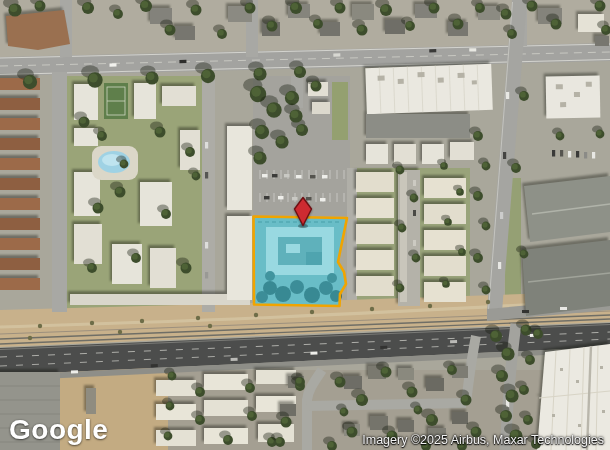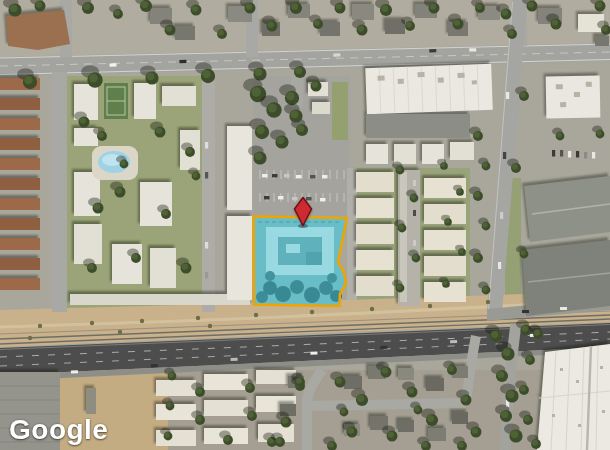--- a/index.html
+++ b/index.html
@@ -440,13 +440,16 @@
 
   <g>
     <ellipse cx="303" cy="226" rx="5" ry="2" fill="rgba(0,0,0,0.3)"></ellipse>
     <polygon class="pin-shape" points="303,197.5 311.5,209 303,225.5 294.5,209" fill="#CD2B31"></polygon>
   </g>
 </svg>
 
   <div class="logo">
     <span>Google</span>
   </div>
+  <div class="attrib">
+    <span>Imagery ©2025 Airbus, Maxar Technologies</span>
+  </div>
 </div>
 
 </body></html>

